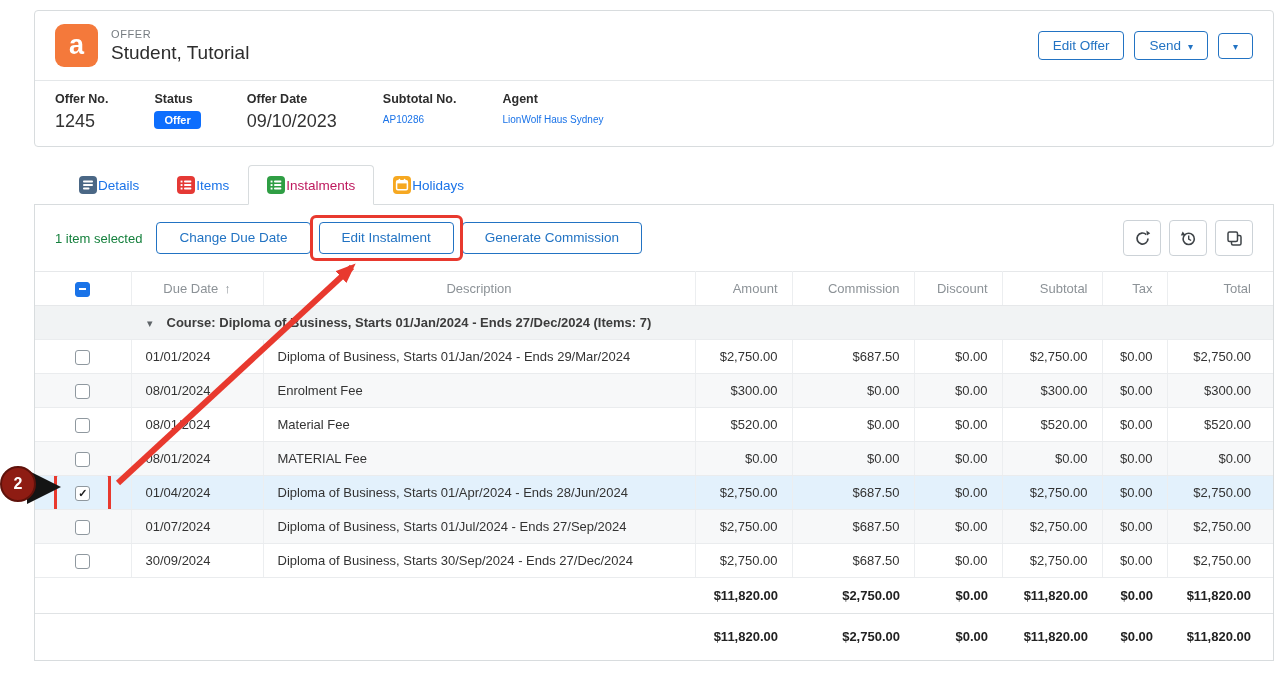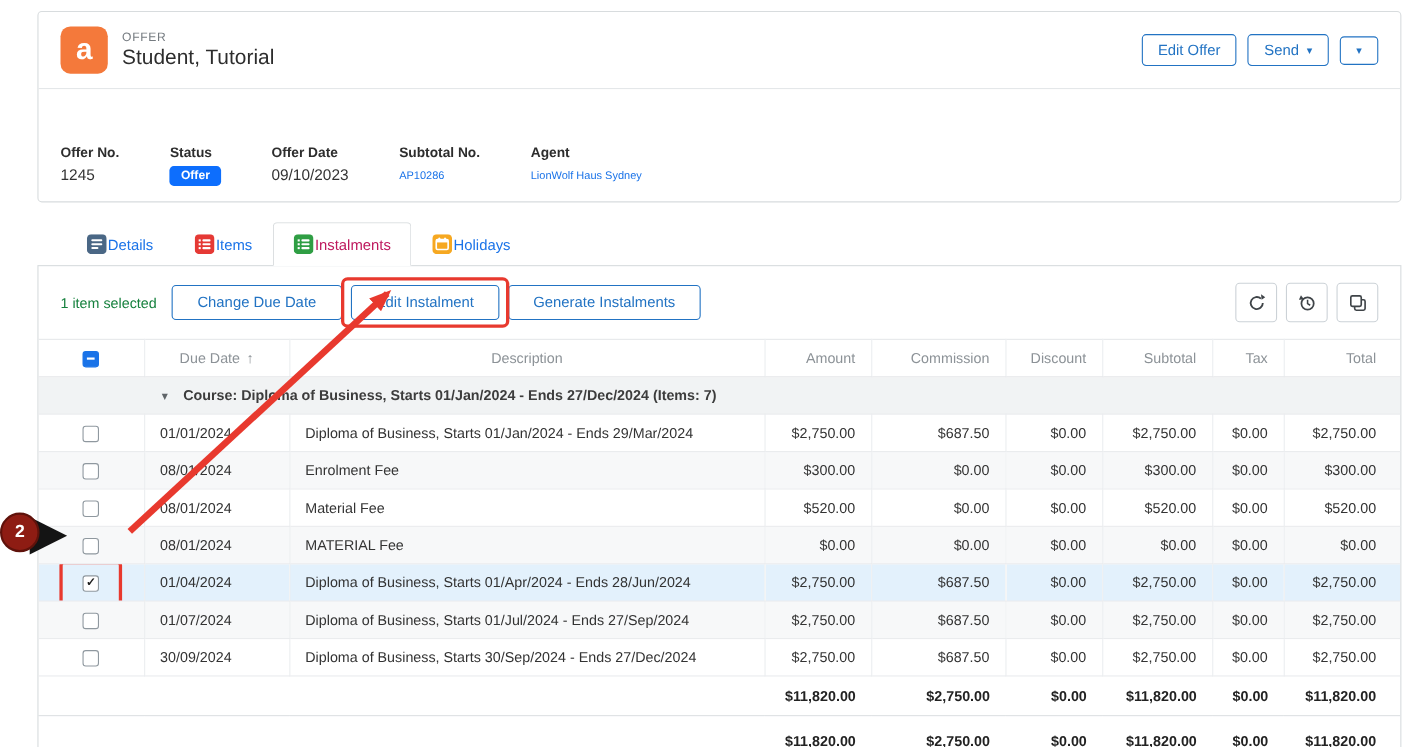--- a/index.html
+++ b/index.html
@@ -24,22 +24,22 @@
   .header-actions { margin-left:auto; display:flex; gap:10px; align-items:center; }
   .btn-outline {
     background:#fff; border:1px solid #2273c3; color:#2273c3; border-radius:4px;
     padding:7px 14px; font-size:13.5px; font-family:inherit; cursor:pointer;
     display:inline-flex; align-items:center; gap:7px; line-height:1;
   }
   .btn-caret { font-size:10px; position:relative; top:1px; }
 
   
   .info-bar { display:flex; gap:46px; padding:11px 20px 14px; border-top:1px solid #e4e7e9; }
-  .info-label { font-weight:700; font-size:12.5px; color:#2d2d2d; margin-bottom:5px;margin-top:40px; }
-  .info-value { font-size:14px; color:#333; }
+  .info-label { font-weight:700; font-size:12.5px; color:#2d2d2d; margin-bottom:5px; }
+  .info-value { font-size:18px; color:#333; }
   .info-link  { font-size:10px; color:#1a73e8; cursor:pointer; text-decoration:none; }
   .badge {
     background:#0d6efd; color:#fff; font-size:11px; font-weight:700;
     padding:3px 10px; border-radius:4px; display:inline-block;
   }
 
   
   .tabs { display:flex; margin-top:18px; padding-left:26px; position:relative; z-index:2; margin-bottom:-1px; }
   .tab {
     display:flex; align-items:center; gap:1px; padding:10px 18px;
@@ -225,21 +225,21 @@
     <div class="toolbar">
       <span class="selection-text">1 item selected</span>
       <span class="btn-wrap">
         <button class="btn-outline">Change Due Date</button>
       </span>
       <span class="btn-wrap">
         <button class="btn-outline">Edit Instalment</button>
         <span class="ann-ring"></span>
       </span>
       <span class="btn-wrap">
-        <button class="btn-outline">Generate Instalments</button>
+        <button class="btn-outline">Generate Commission</button>
       </span>
       <span class="icon-buttons">
         <button class="icon-btn">
           <svg width="17" height="17" viewBox="0 0 17 17">
               <path d="M14 8.5a5.5 5.5 0 1 1-1.7-3.97" fill="none" stroke="#3f4448" stroke-width="1.7"></path>
               <polygon points="12.4,0.6 12.9,5.5 16.2,3.2" fill="#3f4448"></polygon>
             </svg>
         </button>
         <button class="icon-btn">
           <svg width="17" height="17" viewBox="0 0 17 17">

